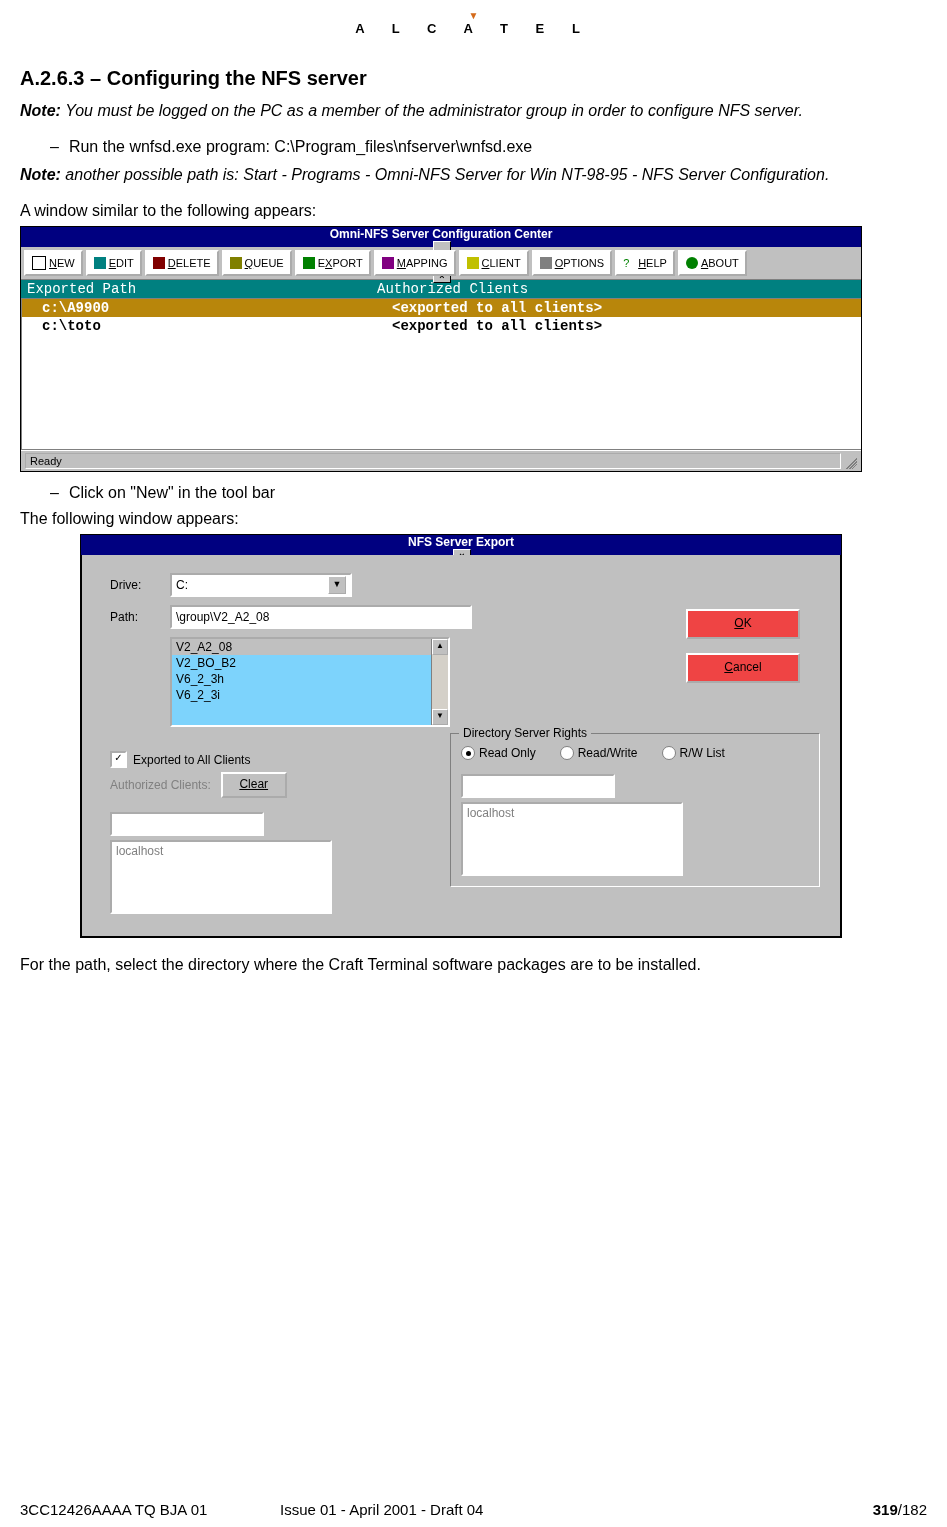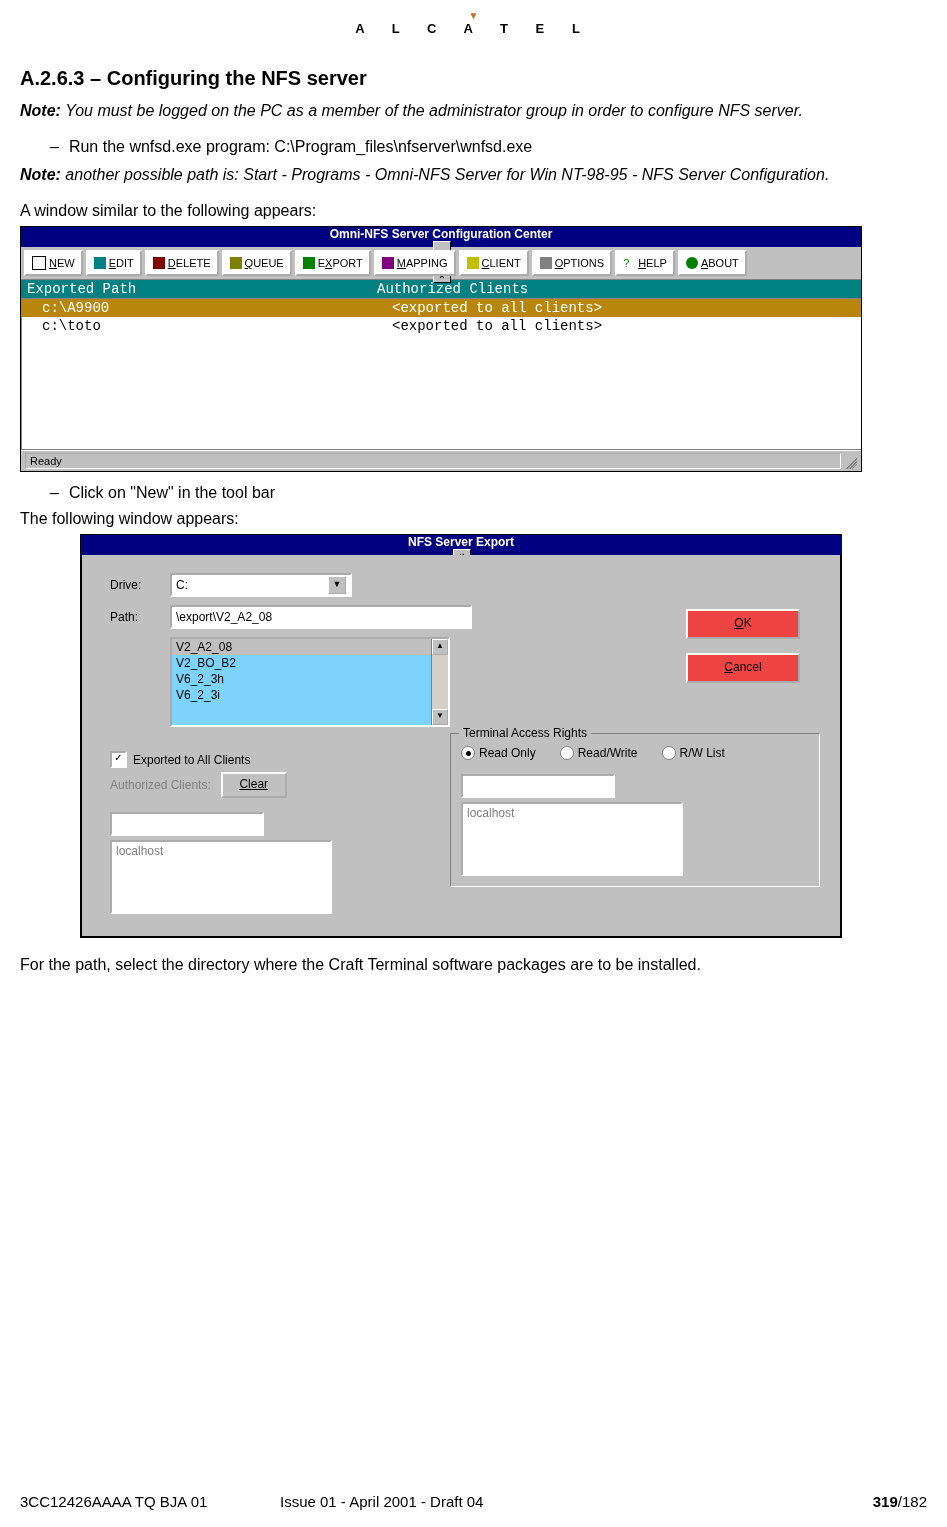--- a/index.html
+++ b/index.html
@@ -144,20 +144,21 @@
   }
   .listrow.sel { background: #b8860b; color: #fff; }
   .listrow .col1 { width: 350px; padding-left: 20px; }
   .listrow .col2 { flex: 1; }
   .listarea {
     background: #fff;
     height: 150px;
     border: 1px solid #808080;
     border-right: none;
     position: relative;
+    font-weight: bold;
   }
   .statusbar {
     border-top: 1px solid #fff;
     padding: 2px 4px;
     font-size: 11px;
     display: flex;
   }
   .statusbar .cell {
     border: 1px inset #fff;
     padding: 1px 4px;
@@ -318,21 +319,21 @@
     background: #fff;
     width: 210px; height: 66px;
     margin-top: 4px;
     font-size: 12px;
     color: #808080;
     padding: 2px 4px;
   }
   .lower { display: flex; gap: 40px; align-items: flex-start; }
   .footer {
     position: absolute;
-    bottom: 20px;
+    bottom: 12px;
     left: 20px; right: 20px;
     display: flex;
     font-size: 15px;
   }
   .footer .f1 { flex: 0 0 260px; }
   .footer .f2 { flex: 1; text-align: left; }
   .footer .f3 { flex: 0 0 120px; text-align: right; }
   .u { text-decoration: underline; }
 </style>
 </head>
@@ -449,21 +450,21 @@
 
       <div class="row">
         <span class="lbl">Drive:</span>
         <div class="combo">
           <span>C:</span>
           <span class="arrow">▼</span>
         </div>
       </div>
       <div class="row">
         <span class="lbl">Path:</span>
-        <div class="txt">\export\V2_A2_08</div>
+        <div class="txt">\group\V2_A2_08</div>
       </div>
       <div class="listbox">
         <div class="item sel">V2_A2_08</div>
         <div class="item">V2_BO_B2</div>
         <div class="item">V6_2_3h</div>
         <div class="item">V6_2_3i</div>
         <div class="sbar">
             <div>▲</div>
             <div>▼</div>
           </div>
@@ -478,21 +479,21 @@
           <div style="display:flex;align-items:center;gap:10px;">
             <span class="disabled" style="font-size:12px;">Authorized   Clients:</span>
             <div class="smallbtn"><span class="u">Clear</span></div>
           </div>
           <div class="hostinput"></div>
           <div class="hostlist">localhost</div>
         </div>
 
         <div style="flex:1;">
           <div class="groupbox">
-            <span class="gtitle">Terminal Access Rights</span>
+            <span class="gtitle">Directory Server Rights</span>
             <div class="radios">
               <label class="radio">
                   <span class="r">
                     <span class="dot"></span>
                   </span>
                   <span>Read Only</span>
                 </label>
               <label class="radio">
                   <span class="r"></span>
                   <span>Read/Write</span>

